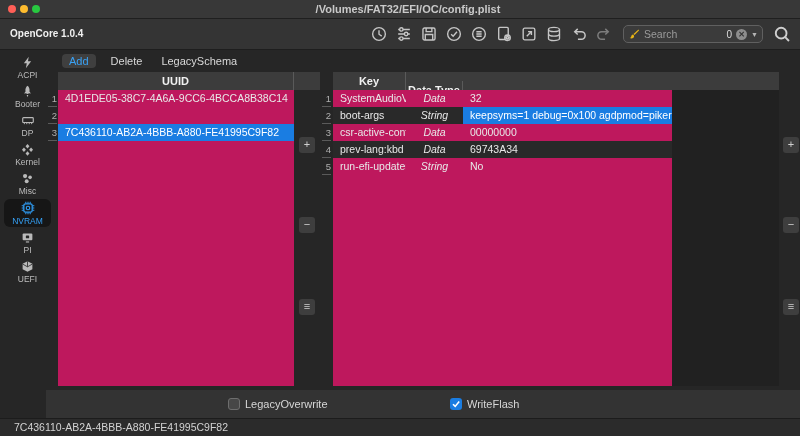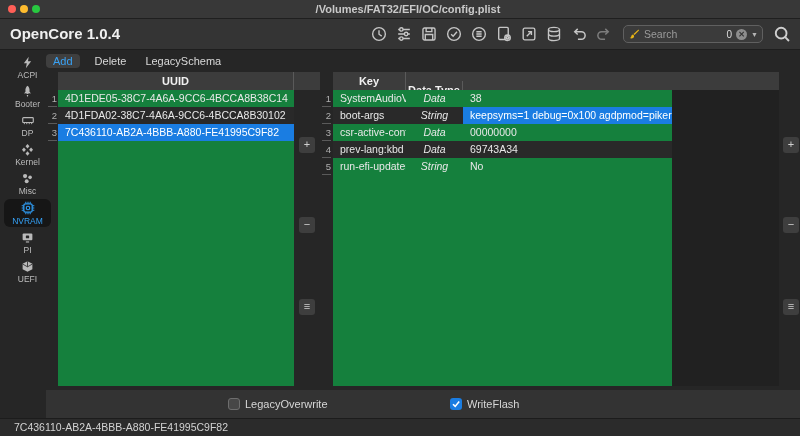--- a/index.html
+++ b/index.html
@@ -14,21 +14,21 @@
   .traffic { position:absolute; top:5px; width:8px; height:8px; border-radius:50%; }
   .t-red{ left:8px;  background:#ff5f57; }
   .t-yellow{ left:20px; background:#febc2e; }
   .t-green{ left:32px; background:#28c840; }
   .win-title { position:absolute; left:16px; right:0; top:0; height:18px; line-height:18px;
     text-align:center; font-size:11px; font-weight:bold; color:#c9c9c9; }
   
   .toolbar { position:absolute; left:0; top:18px; width:800px; height:32px;
     background:#343434; border-top:1px solid #1f1f1f; border-bottom:1px solid #1e1e1e; }
   .app-name { position:absolute; left:10px; top:0; height:30px; line-height:30px;
-    font-size:15px; font-weight:bold; color:#f0f0f0; }
+    font-size:10px; font-weight:bold; color:#f0f0f0; }
   .tb-icons { position:absolute; right:8px; top:0; height:30px; display:flex; align-items:center; gap:6px; }
   .tb-btn { width:19px; height:19px; display:flex; align-items:center; justify-content:center; }
   .tb-btn svg { display:block; }
   .dim { opacity:.5; }
   .searchbox { width:140px; height:18px; background:#3b3b3b; border:1px solid #606060;
     border-radius:5px; display:flex; align-items:center; padding:0 4px; gap:4px; margin:0 4px; }
   .search-ph { flex:1; font-size:10.5px; color:#9b9b9b; }
   .search-count { font-size:10px; color:#dcdcdc; }
   .clear-circ { width:11px; height:11px; border-radius:50%; background:#8d8d8d; color:#343434;
     font-size:8px; line-height:11px; text-align:center; font-weight:bold; }
@@ -37,30 +37,30 @@
   .sidebar { position:absolute; left:0; top:50px; width:55px; height:368px; }
   .side-item { position:absolute; left:4px; width:47px; height:28px; border-radius:6px;
     display:flex; flex-direction:column; align-items:center; justify-content:center; gap:1px; }
   .side-item .lbl { font-size:8.5px; color:#bdbdbd; }
   .side-item svg { display:block; }
   .side-item.active { background:#161616; }
   .side-item.active .lbl { color:#35a0f5; }
   
   .tabs { position:absolute; left:46px; top:52px; height:17px; display:flex; align-items:center; gap:11px; }
   .tab { font-size:11px; color:#d9d9d9; padding:1px 4px; }
-  .tab.active { background:#3f3f3f; border-radius:4px; padding:1px 7px; color:#39a2f5; }
+  .tab.active { background:#3f3f3f; border-radius:4px; padding:1px 7px; color:#39a2f5;margin-left:16px; }
   
   .hdr { position:absolute; top:72px; height:18px; background:#3c3c3c; display:flex; }
   .hdr-cell { height:18px; line-height:18px; text-align:center; font-size:11px; font-weight:bold;
     color:#f2f2f2; border-right:1px solid #5a5a5a; }
   .hdr-cell:last-child { border-right:none; }
   .gutter-cell { position:absolute; width:12px; height:17px; line-height:17px; font-size:9.5px;
     color:#b0b0b0; text-align:right; }
   .gutter-cell::after { content:""; position:absolute; right:0; bottom:0; width:9px; height:1px; background:#5a5a5a; }
-  .tbody { position:absolute; top:90px; background:#15803d; }
+  .tbody { position:absolute; top:90px; background:#be185d; }
   .trow { position:absolute; left:0; height:17px; display:flex; font-size:10.5px; color:#e8e8e8; }
   .trow.alt { background:#292929; }
   .trow.sel { background:#1a7de2; color:#fff; }
   .cell { height:17px; line-height:17px; white-space:nowrap; overflow:hidden; }
   .cell.pad { padding-left:7px; }
   .cell.ctr { text-align:center;font-style:italic; }
   .vcell.vsel { background:#1a7de2; color:#fff; }
   .filler { position:absolute; background:#212121; }
   
   .sqbtn { position:absolute; width:16px; height:16px; background:#3e3e3e; border-radius:3px;
@@ -248,23 +248,20 @@
     <div class="hdr-cell" style="width:236px;">UUID</div>
     <div class="hdr-cell" style="width:26px;"></div>
   </div>
   <div class="gutter-cell" style="left:45px; top:90px;">1</div>
   <div class="gutter-cell" style="left:45px; top:107px;">2</div>
   <div class="gutter-cell" style="left:45px; top:124px;">3</div>
   <div class="tbody" style="left:58px; width:236px; height:296px;">
     <div class="trow" style="top:0; width:236px;">
       <div class="cell pad" style="width:236px;">4D1EDE05-38C7-4A6A-9CC6-4BCCA8B38C14</div>
     </div>
-    <div class="trow alt" style="top:17px; width:236px;">
-      <div class="cell pad" style="width:236px;">4D1FDA02-38C7-4A6A-9CC6-4BCCA8B30102</div>
-    </div>
     <div class="trow sel" style="top:34px; width:236px;">
       <div class="cell pad" style="width:236px;">7C436110-AB2A-4BBB-A880-FE41995C9F82</div>
     </div>
   </div>
 
   <div class="sqbtn" style="left:299px; top:137px;">+</div>
   <div class="sqbtn" style="left:299px; top:217px;">−</div>
   <div class="sqbtn" style="left:299px; top:299px;">≡</div>
 
   <div class="hdr" style="left:333px; width:446px;">
@@ -274,21 +271,21 @@
   </div>
   <div class="gutter-cell" style="left:319px; top:90px;">1</div>
   <div class="gutter-cell" style="left:319px; top:107px;">2</div>
   <div class="gutter-cell" style="left:319px; top:124px;">3</div>
   <div class="gutter-cell" style="left:319px; top:141px;">4</div>
   <div class="gutter-cell" style="left:319px; top:158px;">5</div>
   <div class="tbody" style="left:333px; width:339px; height:296px;">
     <div class="trow" style="top:0; width:339px;">
       <div class="cell pad" style="width:73px;">SystemAudioVolume</div>
       <div class="cell ctr" style="width:57px;">Data</div>
-      <div class="cell pad vcell" style="width:209px;">38</div>
+      <div class="cell pad vcell" style="width:209px;">32</div>
     </div>
     <div class="trow alt" style="top:17px; width:339px;">
       <div class="cell pad" style="width:73px;">boot-args</div>
       <div class="cell ctr" style="width:57px;">String</div>
       <div class="cell pad vcell vsel" style="width:209px;">keepsyms=1 debug=0x100 agdpmod=pikera -wegnoigpu</div>
     </div>
     <div class="trow" style="top:34px; width:339px;">
       <div class="cell pad" style="width:73px;">csr-active-config</div>
       <div class="cell ctr" style="width:57px;">Data</div>
       <div class="cell pad vcell" style="width:209px;">00000000</div>

